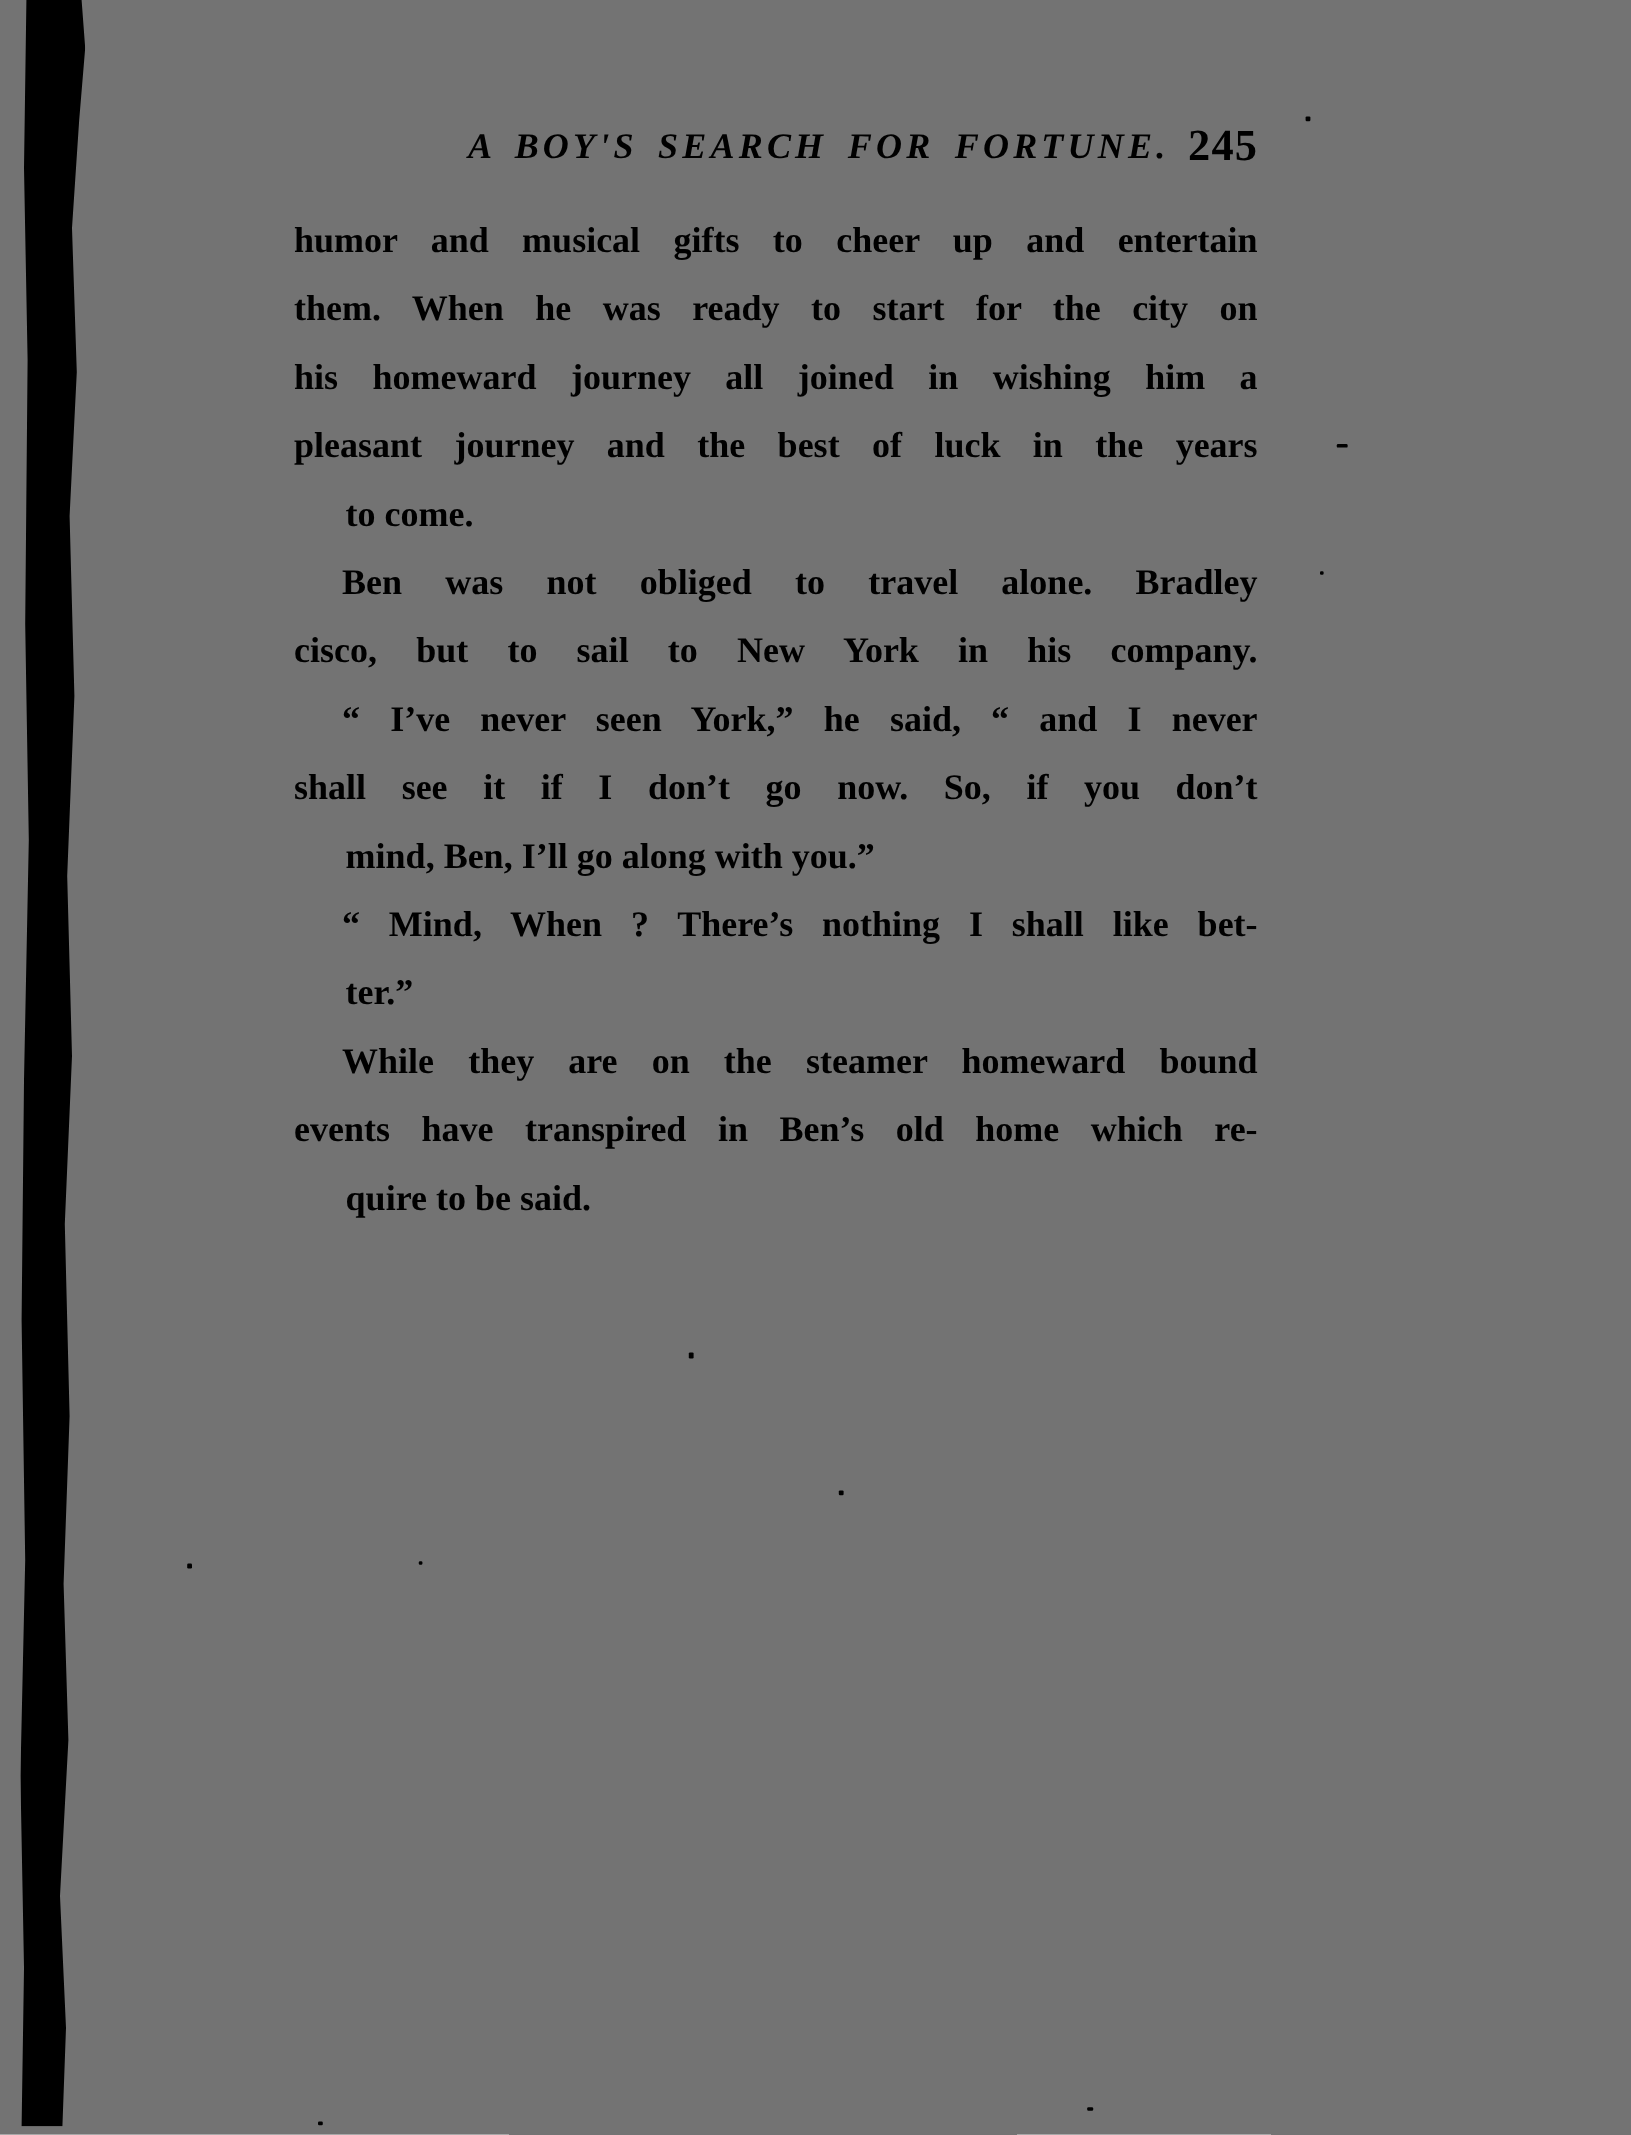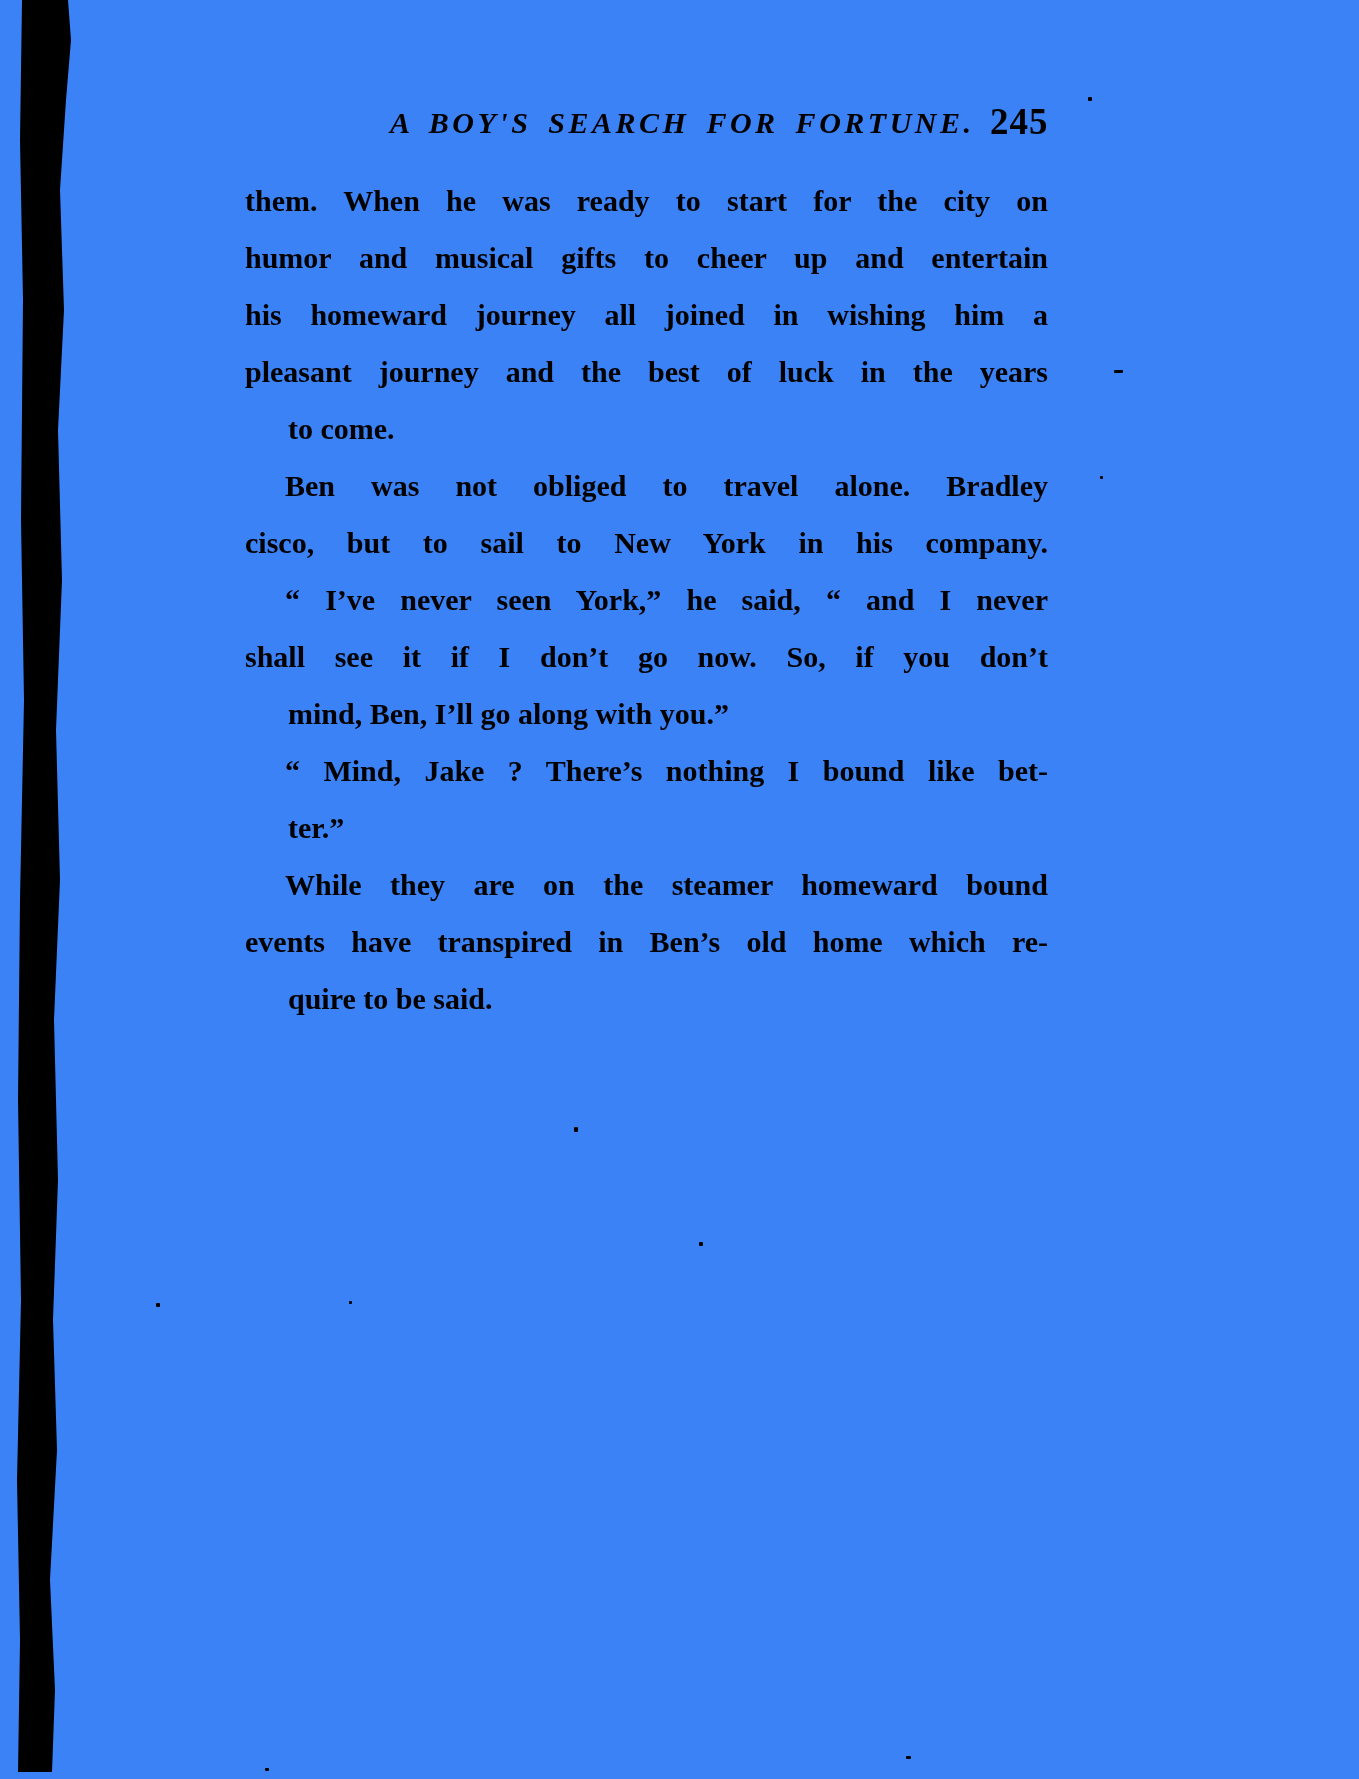--- a/index.html
+++ b/index.html
@@ -4,21 +4,21 @@
 <style>
   html, body {
     margin: 0;
     padding: 0;
     background: #ffffff;
   }
   #page {
     position: relative;
     width: 1359px;
     height: 1779px;
-    background: #3b82f6;
+    background: #737373;
     overflow: hidden;
     font-family: "Liberation Serif", serif;
     color: #000;
   }
 
   
   #gutter {
     position: absolute;
     left: 0; top: 0;
     width: 90px;
@@ -85,31 +85,31 @@
 
 <div id="page">
 
   <div id="gutter"></div>
 
   <div id="running-head-title">A BOY'S SEARCH FOR FORTUNE.</div>
 
   <div id="folio">245</div>
 
   <div id="body-text">
+      <div class="line">humor and musical gifts to cheer up and entertain</div>
       <div class="line">them.  When he was ready to start for the city on</div>
-      <div class="line">humor and musical gifts to cheer up and entertain</div>
       <div class="line">his homeward journey all joined in wishing him a</div>
       <div class="line">pleasant journey and the best of luck in the years</div>
       <div class="line short">to come.</div>
       <div class="line indent">Ben was not obliged to travel alone.  Bradley</div>
       <div class="line">cisco, but to sail to New York in his company.</div>
       <div class="line indent">“ I’ve never seen York,” he said, “ and I never</div>
       <div class="line">shall see it if I don’t go now.  So, if you don’t</div>
       <div class="line short">mind, Ben, I’ll go along with you.”</div>
-      <div class="line indent">“ Mind, Jake ?  There’s nothing I bound like bet-</div>
+      <div class="line indent">“ Mind, When ?  There’s nothing I shall like bet-</div>
       <div class="line short">ter.”</div>
       <div class="line indent">While they are on the steamer homeward bound</div>
       <div class="line">events have transpired in Ben’s old home which re-</div>
       <div class="line short">quire to be said.</div>
     </div>
 
   <div class="speck" style="left:1088px; top:97px;  width:4px; height:4px;"></div>
   <div class="speck" style="left:1114px; top:370px; width:9px; height:3px;"></div>
   <div class="speck" style="left:1100px; top:476px; width:3px; height:3px;"></div>
   <div class="speck" style="left:574px;  top:1127px; width:4px; height:5px;"></div>

